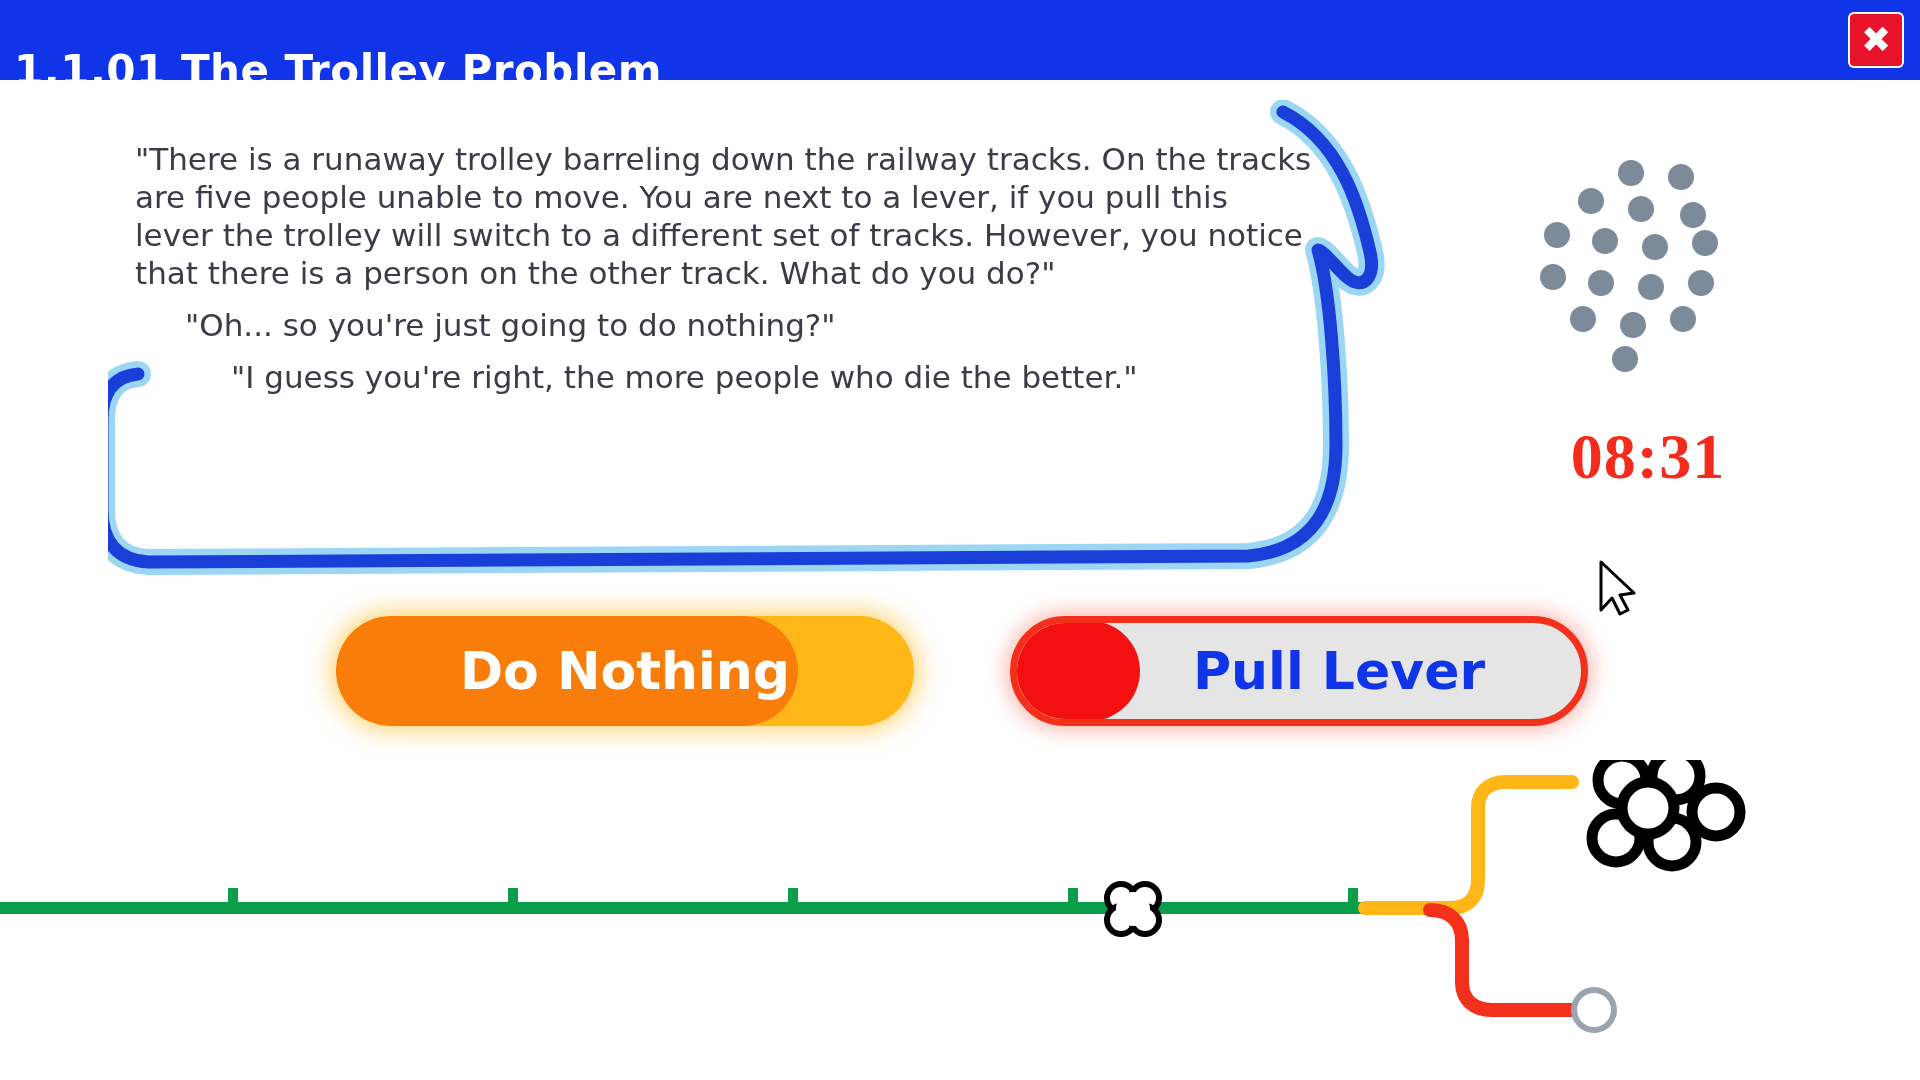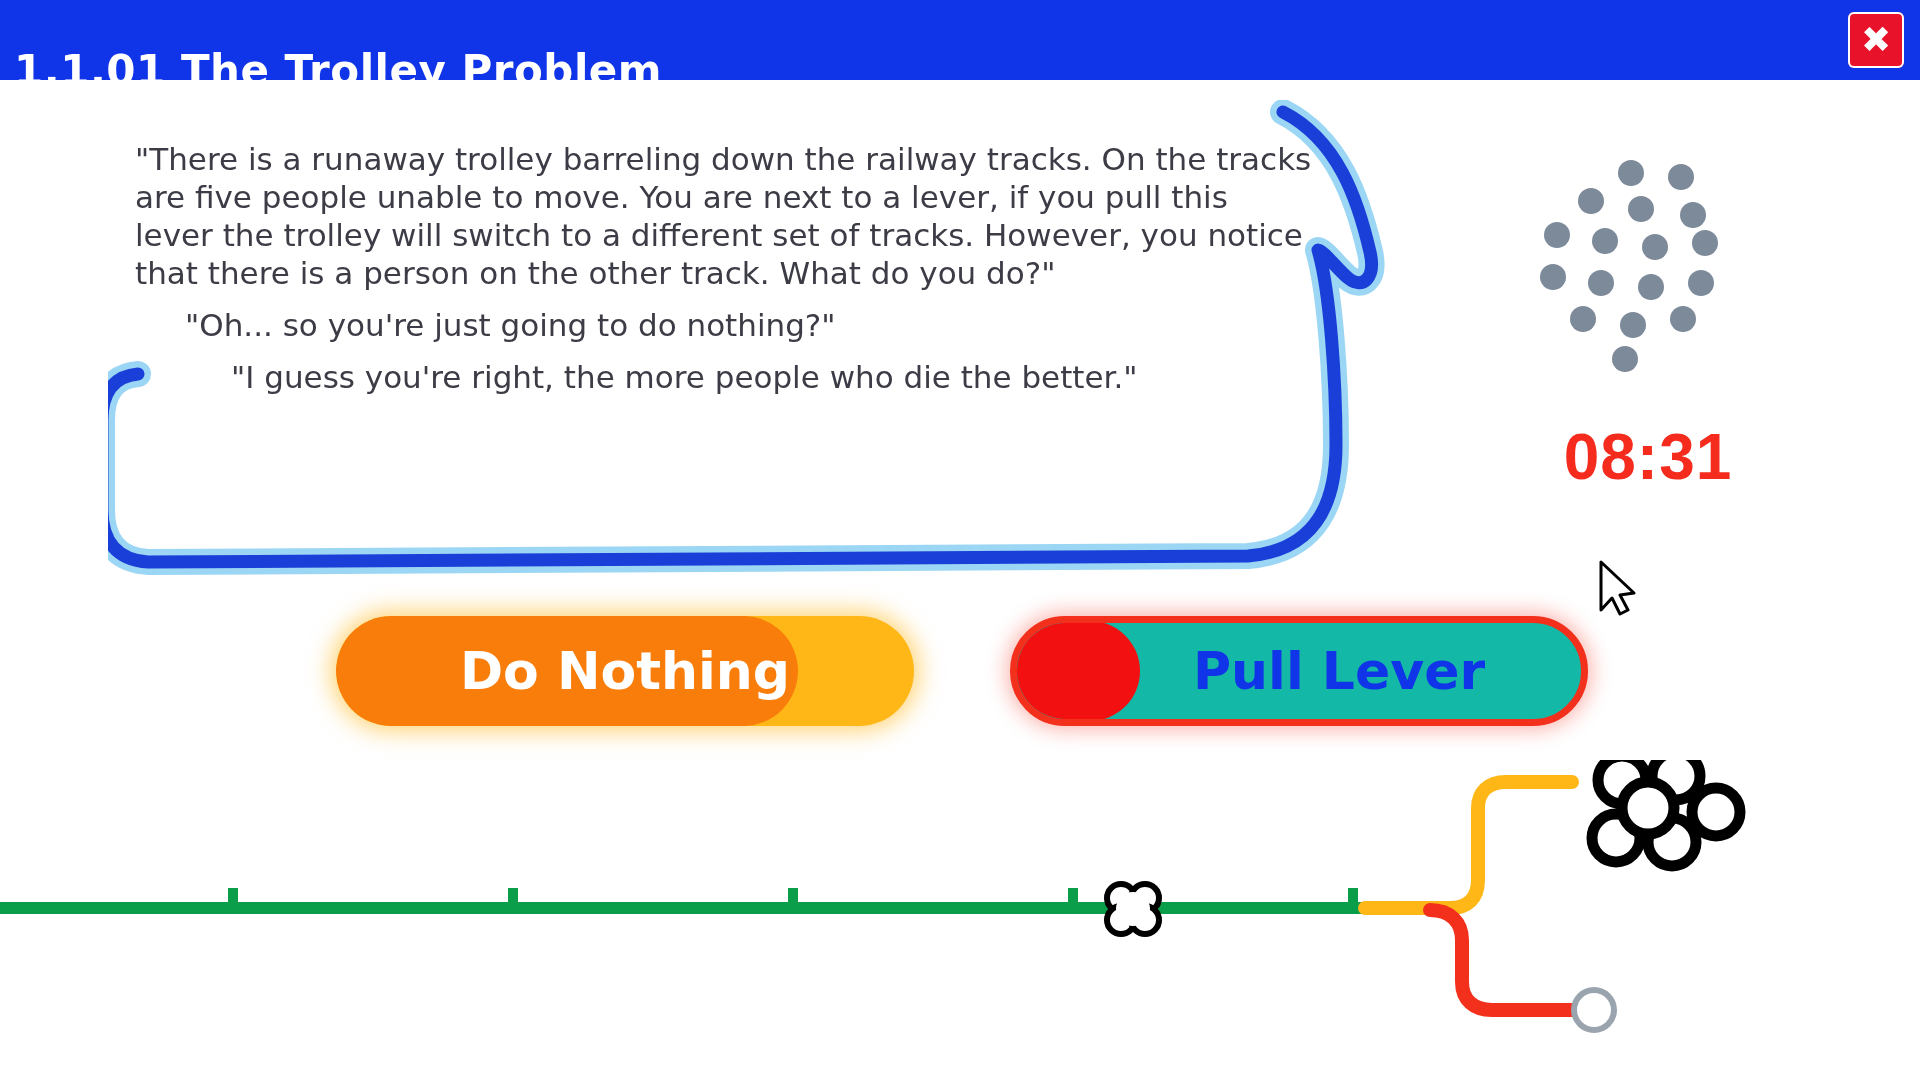--- a/index.html
+++ b/index.html
@@ -111,21 +111,21 @@
   #timer {
     position: absolute;
     left: 1528px;
     top: 420px;
     width: 240px;
     text-align: center;
     font-size: 64px;
     font-weight: bold;
     color: #f42b1d;
     letter-spacing: 1px;
-    font-family: Liberation Sans, sans-serif;
+    font-family: Liberation Serif, serif;
   }
 
   
   #cursor {
     position: absolute;
     left: 1598px;
     top: 560px;
     width: 40px;
     height: 58px;
   }
@@ -163,21 +163,21 @@
     height: 100%;
     border-radius: 55px;
     background: #f97d0b;
   }
   #btn-do-nothing .choice-label { color: #ffffff; }
 
   #btn-pull-lever {
     left: 1010px;
     top: 616px;
     width: 578px;
-    background: #14b8a6;
+    background: #e5e5e5;
     border: 7px solid #f3301c;
     box-sizing: border-box;
     box-shadow: 0 0 20px 4px rgba(243,48,28,0.35);
   }
   #btn-pull-lever .fill {
     position: absolute;
     left: -2px; top: -2px;
     width: 125px;
     height: calc(100% + 4px);
     border-radius: 55px;

